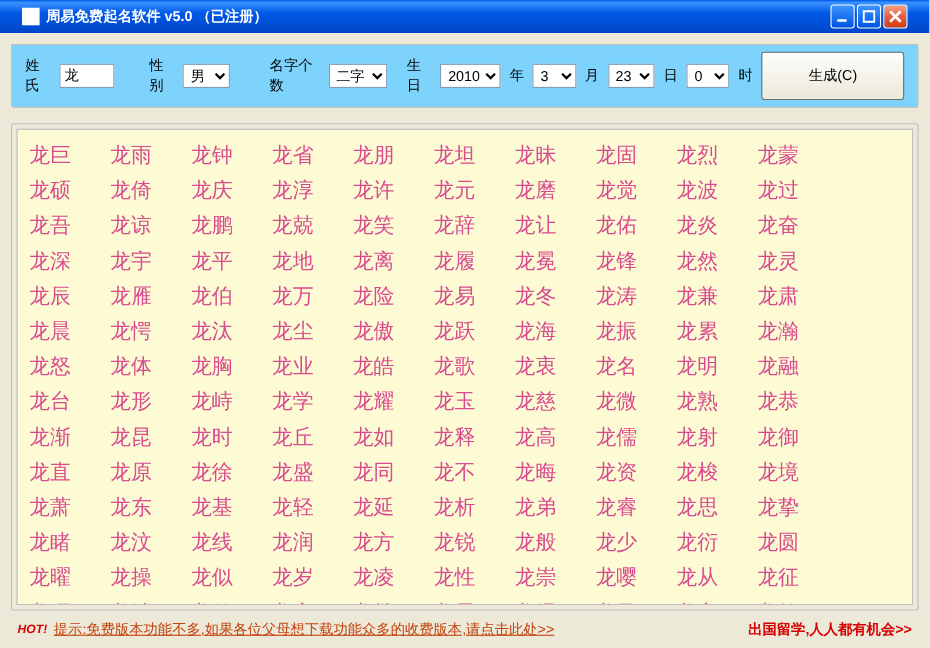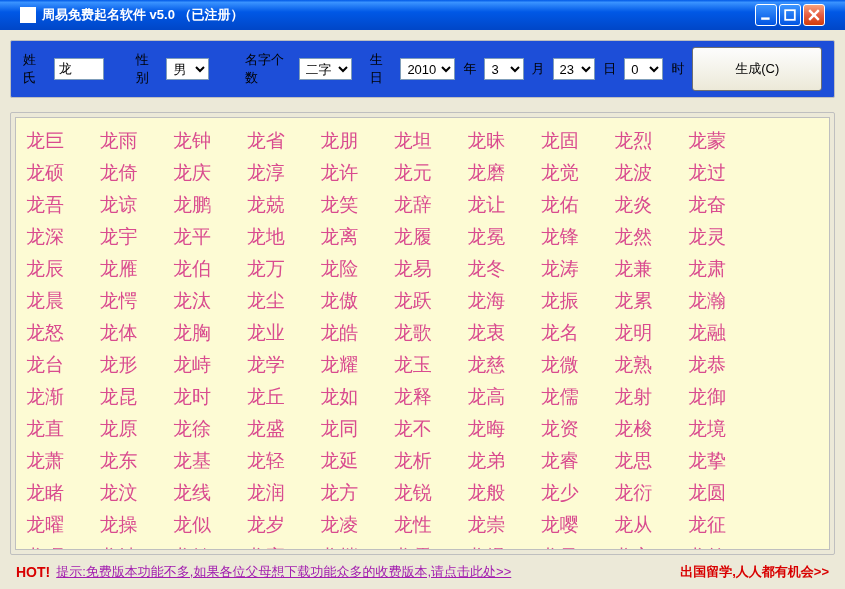--- a/index.html
+++ b/index.html
@@ -10,40 +10,40 @@
 .titlebar .title { font-size: 13px; font-weight: bold; flex: 1; }
 .titlebar .win-buttons { display: flex; gap: 2px; }
 .win-btn { width: 22px; height: 22px; border: 1px solid #fff; border-radius: 3px; display: flex; align-items: center; justify-content: center; font-size: 12px; color: #fff; cursor: default; }
 .win-btn.min { background: linear-gradient(to bottom,#3d95ff,#0054e3); }
 .win-btn.max { background: linear-gradient(to bottom,#3d95ff,#0054e3); }
 .win-btn.close { background: linear-gradient(to bottom,#f7a27b,#e55e44,#d23c0a); }
 .win-btn svg { width: 12px; height: 12px; }
 
 .client { background: #ece9d8; height: 559px; display: flex; flex-direction: column; padding: 10px 10px 4px 10px; }
 
-.top-panel { border: 1px solid #bfbfbf; background: #1d4ed8; border-radius: 2px; height: 58px; display: flex; align-items: center; padding: 0 12px; gap: 8px; }
+.top-panel { border: 1px solid #bfbfbf; background: #7dd3fc; border-radius: 2px; height: 58px; display: flex; align-items: center; padding: 0 12px; gap: 8px; }
 .lbl { font-size: 13px; color: #000; }
 .txt-input { width: 50px; height: 22px; border: 1px solid #7f9db9; font-size: 13px; padding: 0 4px; background: #fff; }
 .sel { height: 22px; border: 1px solid #7f9db9; background: #fff; font-size: 13px; padding: 0 2px; }
 .btn-generate { width: 148px; height: 44px; background: linear-gradient(to bottom,#fdfdfd,#ece9d8); border: 1px solid #707070; border-radius: 3px; font-size: 13px; cursor: default; margin-left: auto; }
 
 .result-panel { flex: 1; margin-top: 14px; border: 1px solid #bfbfbf; background: #ece9d8; border-radius: 2px; padding: 4px; display: flex; overflow: hidden; }
 .result-inner { flex: 1; background: #fdfbd4; border: 1px solid #bfbfbf; overflow-y: scroll; overflow-x: hidden; padding: 10px 4px 10px 10px; }
 .name-grid { display: grid; grid-template-columns: repeat(11, 1fr); gap: 6px 10px; }
 .name-cell { color: #d94b8f; font-size: 19px; font-family: "SimSun", serif; white-space: nowrap; }
 
 
 .result-inner::-webkit-scrollbar { width: 17px; }
 .result-inner::-webkit-scrollbar-track { background: #f0ede0; border-left: 1px solid #bfbfbf; }
 .result-inner::-webkit-scrollbar-thumb { background: linear-gradient(to right,#e8f0fb,#c3d8f5); border: 1px solid #7f9db9; border-radius: 2px; }
 .result-inner::-webkit-scrollbar-button { height: 17px; background: linear-gradient(to right,#e8f0fb,#c3d8f5); border: 1px solid #7f9db9; }
 
 .footer { height: 26px; display: flex; align-items: center; padding: 0 6px; font-size: 13px; margin-top: 4px; }
-.hot-badge { color: #d80000; font-weight: bold; font-size: 14px; margin-right: 6px; }
-.tip-link { color: #a21caf; }
+.hot-badge { color: #d80000; font-weight: bold; font-size: 11px; margin-right: 6px; font-style: italic; }
+.tip-link { color: #c2410c; }
 .ad { margin-left: auto; color: #d80000; font-weight: bold; }
 
 select { appearance: menulist; }
 </style>
 </head>
 <body>
 
 <div class="titlebar">
   <span class="app-icon"></span>
   <span class="title">周易免费起名软件  v5.0 （已注册）</span>

